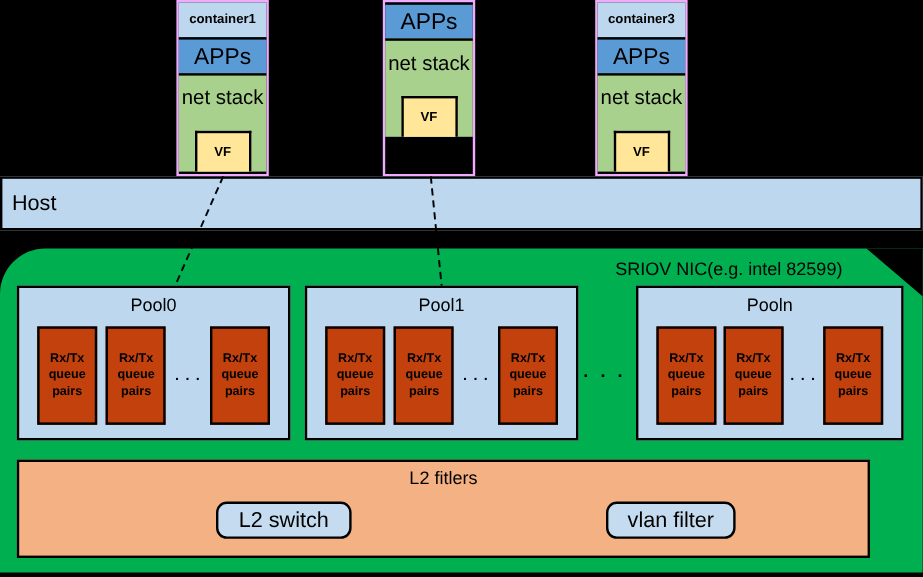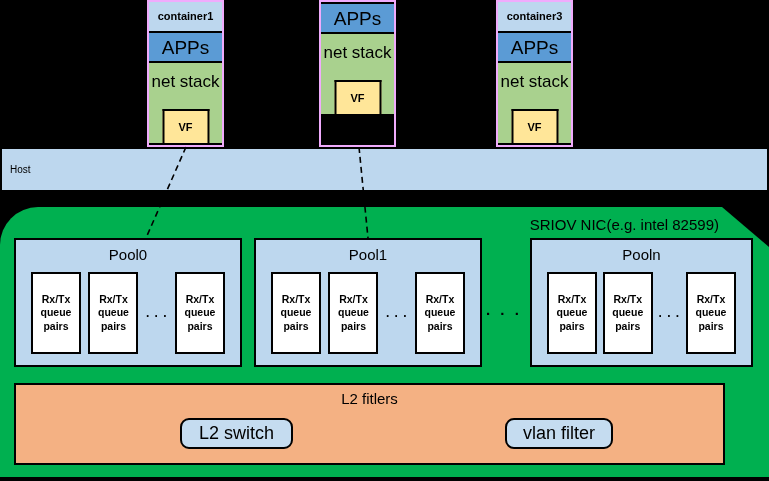--- a/index.html
+++ b/index.html
@@ -66,21 +66,21 @@
 
   
   .host-bar {
     position: absolute;
     left: 0;
     top: 147px;
     width: 769px;
     height: 45px;
     background: #BDD7EE;
     border: 2px solid #000;
-    font-size: 10px;
+    font-size: 18px;
     display: flex;
     align-items: center;
     padding-left: 8px;
   }
 
   
   .nic-shape {
     position: absolute;
     left: 0;
     top: 207px;
@@ -94,21 +94,21 @@
     top: 0;
     right: 0;
     width: 0;
     height: 0;
     border-top: 40px solid #000;
     border-left: 47px solid transparent;
   }
   .nic-label {
     position: absolute;
     top: 9px;
-    right: 50px;
+    right: 67px;
     font-size: 15px;
     white-space: nowrap;
     text-align: center;
   }
 
   
   .pool {
     position: absolute;
     top: 31px;
     height: 129px;
@@ -123,21 +123,21 @@
   .pool-row {
     display: flex;
     justify-content: space-between;
     align-items: stretch;
     padding: 0 15px;
     margin-top: 9px;
     height: 82px;
   }
   .qbox {
     width: 50px;
-    background: #ffffff;
+    background: #c2410c;
     border: 2px solid #000;
     font-size: 10.5px;
     font-weight: 600;
     line-height: 1.3;
     display: flex;
     align-items: center;
     justify-content: center;
     text-align: center;
     padding: 2px;
   }

